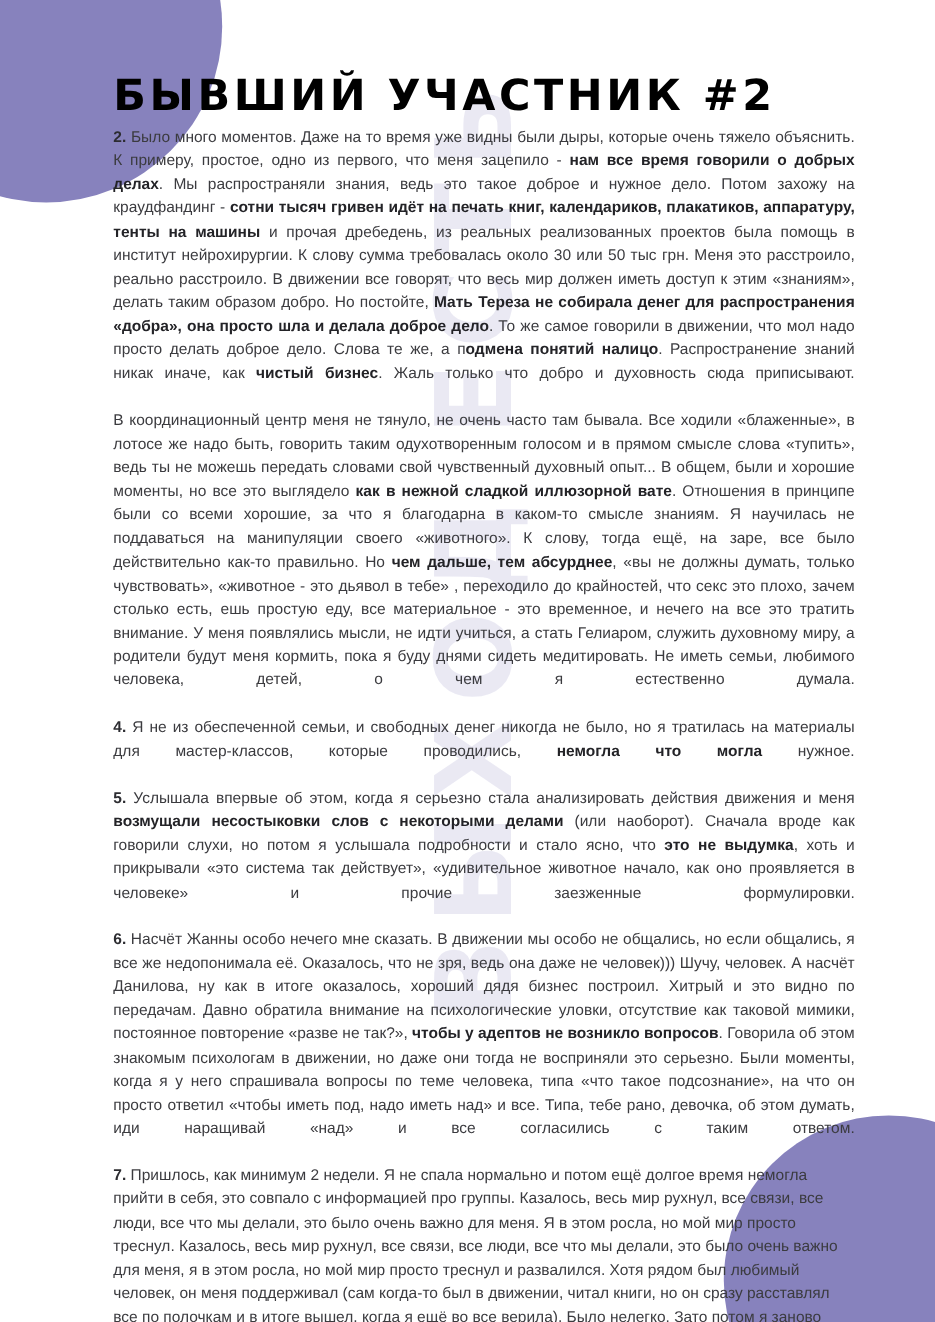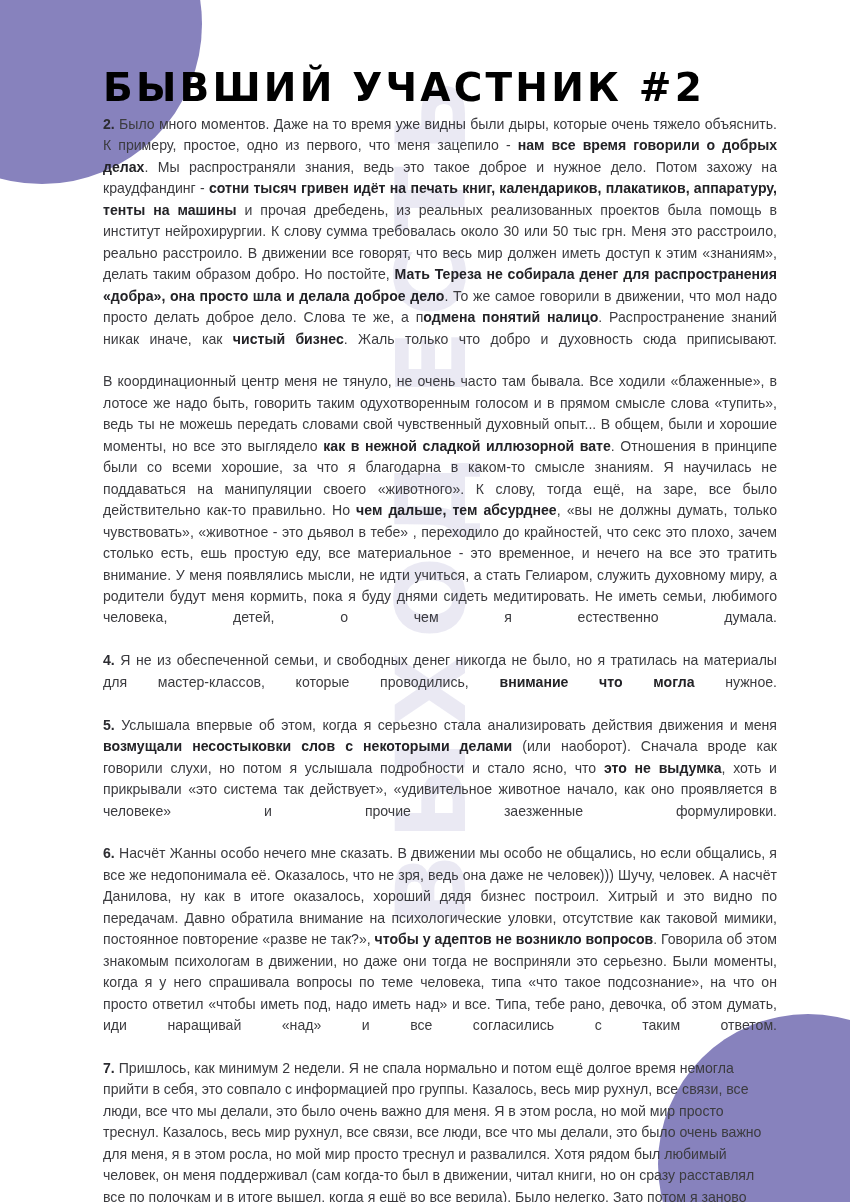--- a/index.html
+++ b/index.html
@@ -126,19 +126,19 @@
 
   <div class="watermark">
     <span>ВЫХОД ЕСТЬ</span>
   </div>
 
   <h1 class="doc-title">БЫВШИЙ  УЧАСТНИК  #2</h1>
 
   <div class="body-text">
       <p><span class="num">2.</span> Было много моментов. Даже на то время уже видны были дыры, которые очень тяжело объяснить. К примеру, простое, одно из первого, что меня зацепило - <span class="b">нам все время говорили о добрых делах</span>. Мы распространяли знания, ведь это такое доброе и нужное дело. Потом захожу на краудфандинг - <span class="b">сотни тысяч гривен идёт на печать книг, календариков, плакатиков, аппаратуру, тенты на машины</span> и прочая дребедень, из реальных реализованных проектов была помощь в институт нейрохирургии. К слову сумма требовалась около 30 или 50 тыс грн. Меня это расстроило, реально расстроило. В движении все говорят, что весь мир должен иметь доступ к этим «знаниям», делать таким образом добро. Но постойте, <span class="b">Мать Тереза не собирала денег для распространения «добра», она просто шла и делала доброе дело</span>. То же самое говорили в движении, что мол надо просто делать доброе дело. Слова те же, а п<span class="b">одмена понятий налицо</span>. Распространение знаний никак иначе, как <span class="b">чистый бизнес</span>.  Жаль только что добро и духовность сюда приписывают.</p>
       <p>В координационный центр меня не тянуло, не очень часто там бывала. Все ходили «блаженные», в лотосе же надо быть, говорить таким одухотворенным голосом и в прямом смысле слова «тупить», ведь ты не можешь передать словами свой чувственный духовный опыт... В общем, были и хорошие моменты, но все это выглядело <span class="b">как в нежной сладкой иллюзорной вате</span>. Отношения в принципе были со всеми хорошие,  за что я благодарна в каком-то смысле знаниям. Я научилась не поддаваться на манипуляции своего «животного». К слову, тогда ещё, на заре, все было действительно как-то правильно. Но <span class="b">чем дальше, тем абсурднее</span>, «вы не должны думать, только чувствовать», «животное -  это дьявол в тебе» , переходило до крайностей, что секс это плохо, зачем столько есть, ешь простую еду, все материальное - это временное, и нечего на все это тратить внимание. У меня появлялись мысли, не идти учиться, а стать Гелиаром, служить духовному миру, а родители будут меня кормить, пока я буду днями сидеть медитировать. Не иметь семьи, любимого человека, детей, о чем я естественно думала.</p>
-      <p><span class="num">4.</span> Я не из обеспеченной семьи, и свободных денег никогда не было, но я тратилась на материалы для мастер-классов, которые проводились, <span class="b">внимание что могла</span> нужное.</p>
+      <p><span class="num">4.</span> Я не из обеспеченной семьи, и свободных денег никогда не было, но я тратилась на материалы для мастер-классов, которые проводились, <span class="b">немогла что могла</span> нужное.</p>
       <p><span class="num">5.</span> Услышала впервые об этом, когда я серьезно стала анализировать действия движения и меня <span class="b">возмущали несостыковки слов с некоторыми делами</span> (или наоборот). Сначала вроде как говорили слухи, но потом я услышала подробности и стало ясно, что <span class="b">это не выдумка</span>, хоть и прикрывали «это система так действует», «удивительное животное начало, как оно проявляется в человеке» и прочие заезженные формулировки.</p>
       <p><span class="num">6.</span> Насчёт Жанны особо нечего мне сказать. В движении мы особо не общались, но если общались, я все же недопонимала её. Оказалось, что не зря, ведь она даже не человек))) Шучу, человек. А насчёт Данилова, ну как в итоге оказалось,  хороший дядя бизнес построил.  Хитрый и это видно по передачам. Давно обратила внимание на психологические уловки, отсутствие как таковой мимики, постоянное повторение «разве не так?», <span class="b">чтобы у адептов не возникло вопросов</span>. Говорила об этом знакомым психологам в движении, но даже они тогда не восприняли это серьезно. Были моменты, когда я у него спрашивала вопросы по теме человека, типа «что такое подсознание», на что он просто ответил «чтобы иметь под, надо иметь над» и все. Типа, тебе рано, девочка, об этом думать, иди наращивай «над» и все согласились с таким ответом.</p>
       <p><span class="num">7.</span> Пришлось, как минимум 2 недели. Я не спала нормально и потом ещё долгое время немогла прийти в себя, это совпало с информацией про группы. Казалось, весь мир рухнул, все связи, все люди, все что мы делали, это было очень важно для меня. Я в этом росла, но мой мир просто треснул. Казалось, весь мир рухнул, все связи, все люди, все что мы делали, это было очень важно для меня, я в этом росла, но мой мир просто треснул и развалился.  Хотя рядом был любимый человек, он меня поддерживал (сам когда-то был в движении, читал книги, но он сразу расставлял все по полочкам и в итоге вышел, когда я ещё во все верила). Было нелегко. Зато потом я заново будто училась жить. Заново воспринимать людей. По-новому на них смотреть.</p>
     </div>
 
 </div>
 
 </body></html>

